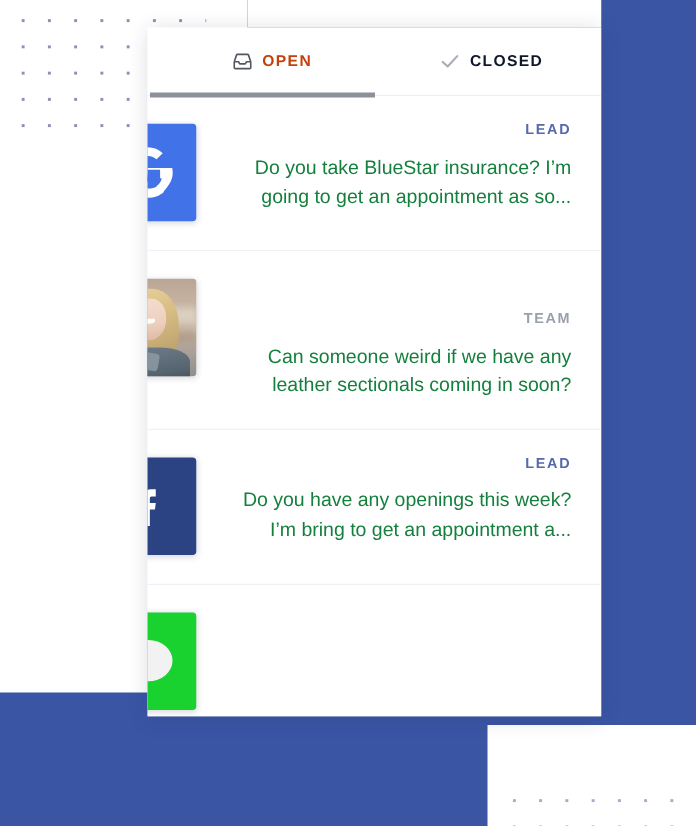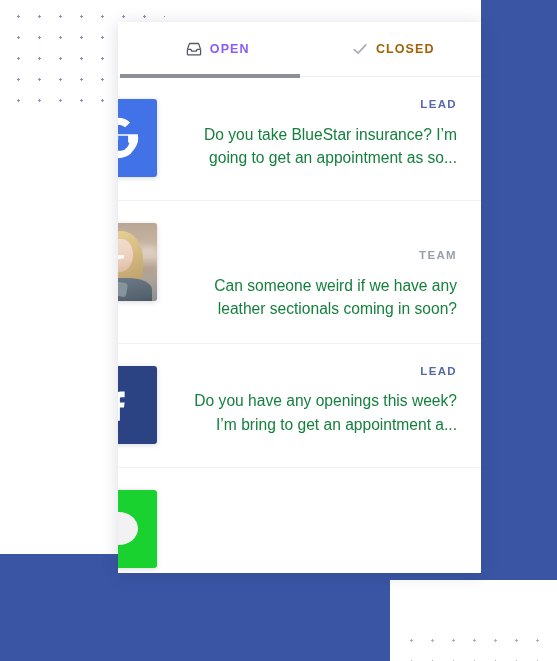--- a/index.html
+++ b/index.html
@@ -99,26 +99,26 @@
   }
   .tab {
     flex: 1 1 50%;
     display: flex;
     align-items: center;
     justify-content: center;
     gap: 8px;
     font-size: 12.5px;
     letter-spacing: 1.1px;
     font-weight: 700;
-    color: #a16207;
+    color: #0f172a;
     cursor: pointer;
     user-select: none;
     position: relative;
   }
-  .tab.active { color: #8b5cf6; padding-left: 12px; }
+  .tab.active { color: #c2410c; padding-left: 12px; }
   .tab .ticon {
     display: inline-flex;
     align-items: center;
     justify-content: center;
     width: 16px;
     height: 16px;
     flex: none;
   }
   .tab .ticon svg { display: block; }
 

